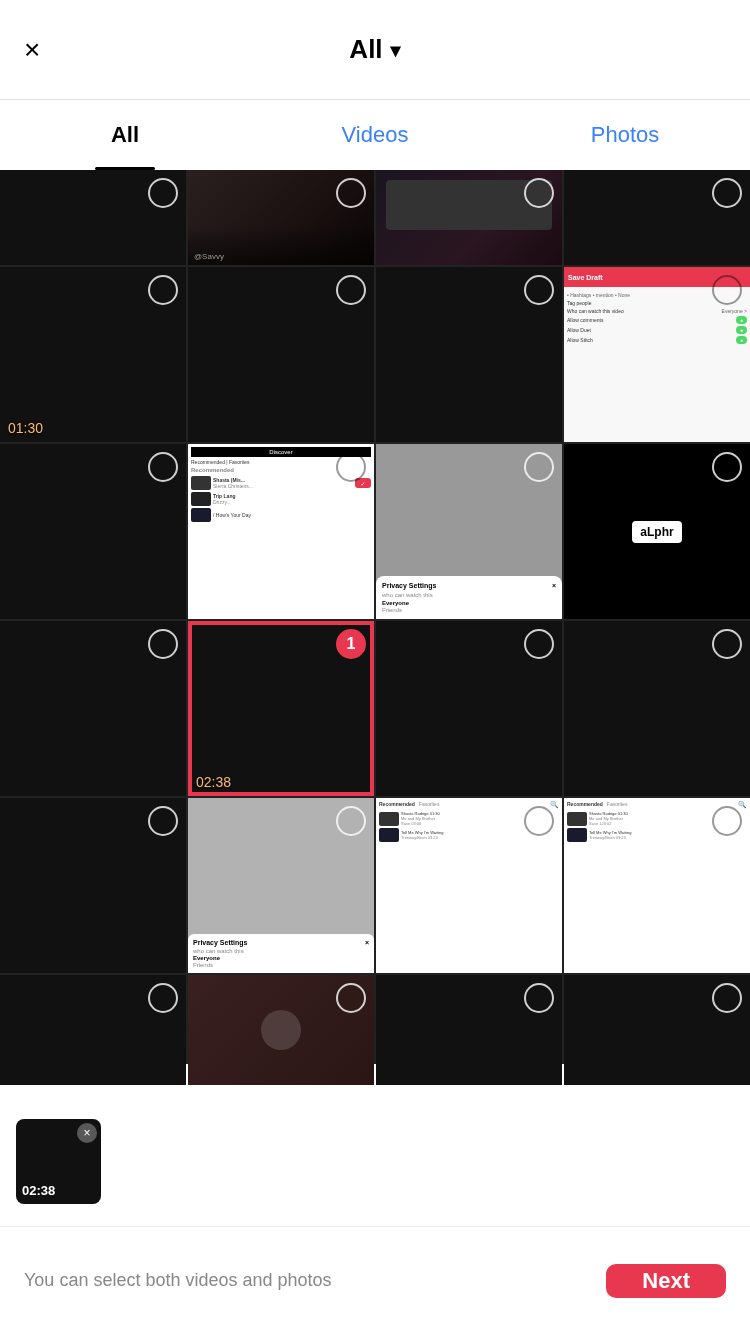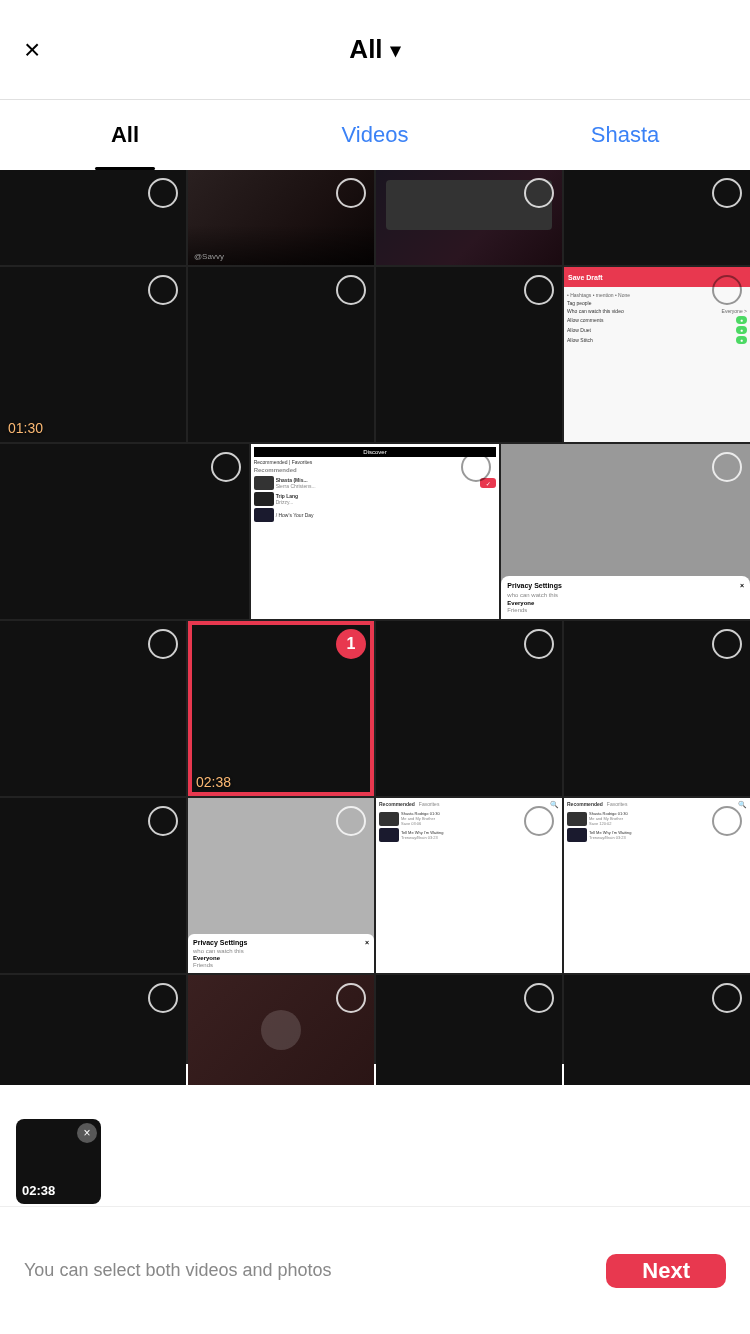--- a/index.html
+++ b/index.html
@@ -163,21 +163,21 @@
     .preview-duration {
       color: #fff;
       font-size: 13px;
       font-weight: 600;
     }
 
     
     .bottom-bar {
       position: absolute;
       bottom: 0; left: 0; right: 0;
-      height: 128px;
+      height: 108px;
       background: #fff;
       display: flex;
       align-items: center;
       padding: 0 24px;
       justify-content: space-between;
       border-top: 1px solid #eee;
     }
 
     .hint-text {
       font-size: 18px;
@@ -241,21 +241,21 @@
 </div>
 
 <div class="tabs">
   <div class="tab active">
     <span>All</span>
   </div>
   <div class="tab">
     <span>Videos</span>
   </div>
   <div class="tab">
-    <span>Shasta</span>
+    <span>Photos</span>
   </div>
 </div>
 
 <div class="grid-area">
   <div class="fixed-grid" style="background:#222; height:100%;">
 
     <div class="grid-row-h r0">
       <div class="grid-cell-item thumb-dark">
         <div class="cell-select-circle"></div>
       </div>
@@ -358,20 +358,24 @@
               <span>Privacy Settings</span>
                 <span>×</span>
             </div>
             <div style="font-size:6px;color:#888;margin-bottom:2px;">who can watch this</div>
             <div style="font-size:6px;margin-bottom:1px;font-weight:600;">Everyone</div>
             <div style="font-size:6px;color:#888;">Friends</div>
           </div>
         </div>
         <div class="cell-select-circle"></div>
       </div>
+      <div class="grid-cell-item" style="background:#000;display:flex;align-items:center;justify-content:center;">
+        <div style="background:#fff;padding:4px 8px;border-radius:4px;font-size:12px;font-weight:700;color:#000;">aLphr</div>
+        <div class="cell-select-circle"></div>
+      </div>
     </div>
 
     <div class="grid-row-h r3">
       <div class="grid-cell-item thumb-dark">
         <div class="cell-select-circle"></div>
       </div>
       <div class="grid-cell-item thumb-dark" style="position:relative;">
         <div class="cell-selected-border"></div>
         <div class="cell-selected-badge">1</div>
         <div class="cell-duration">02:38</div>

